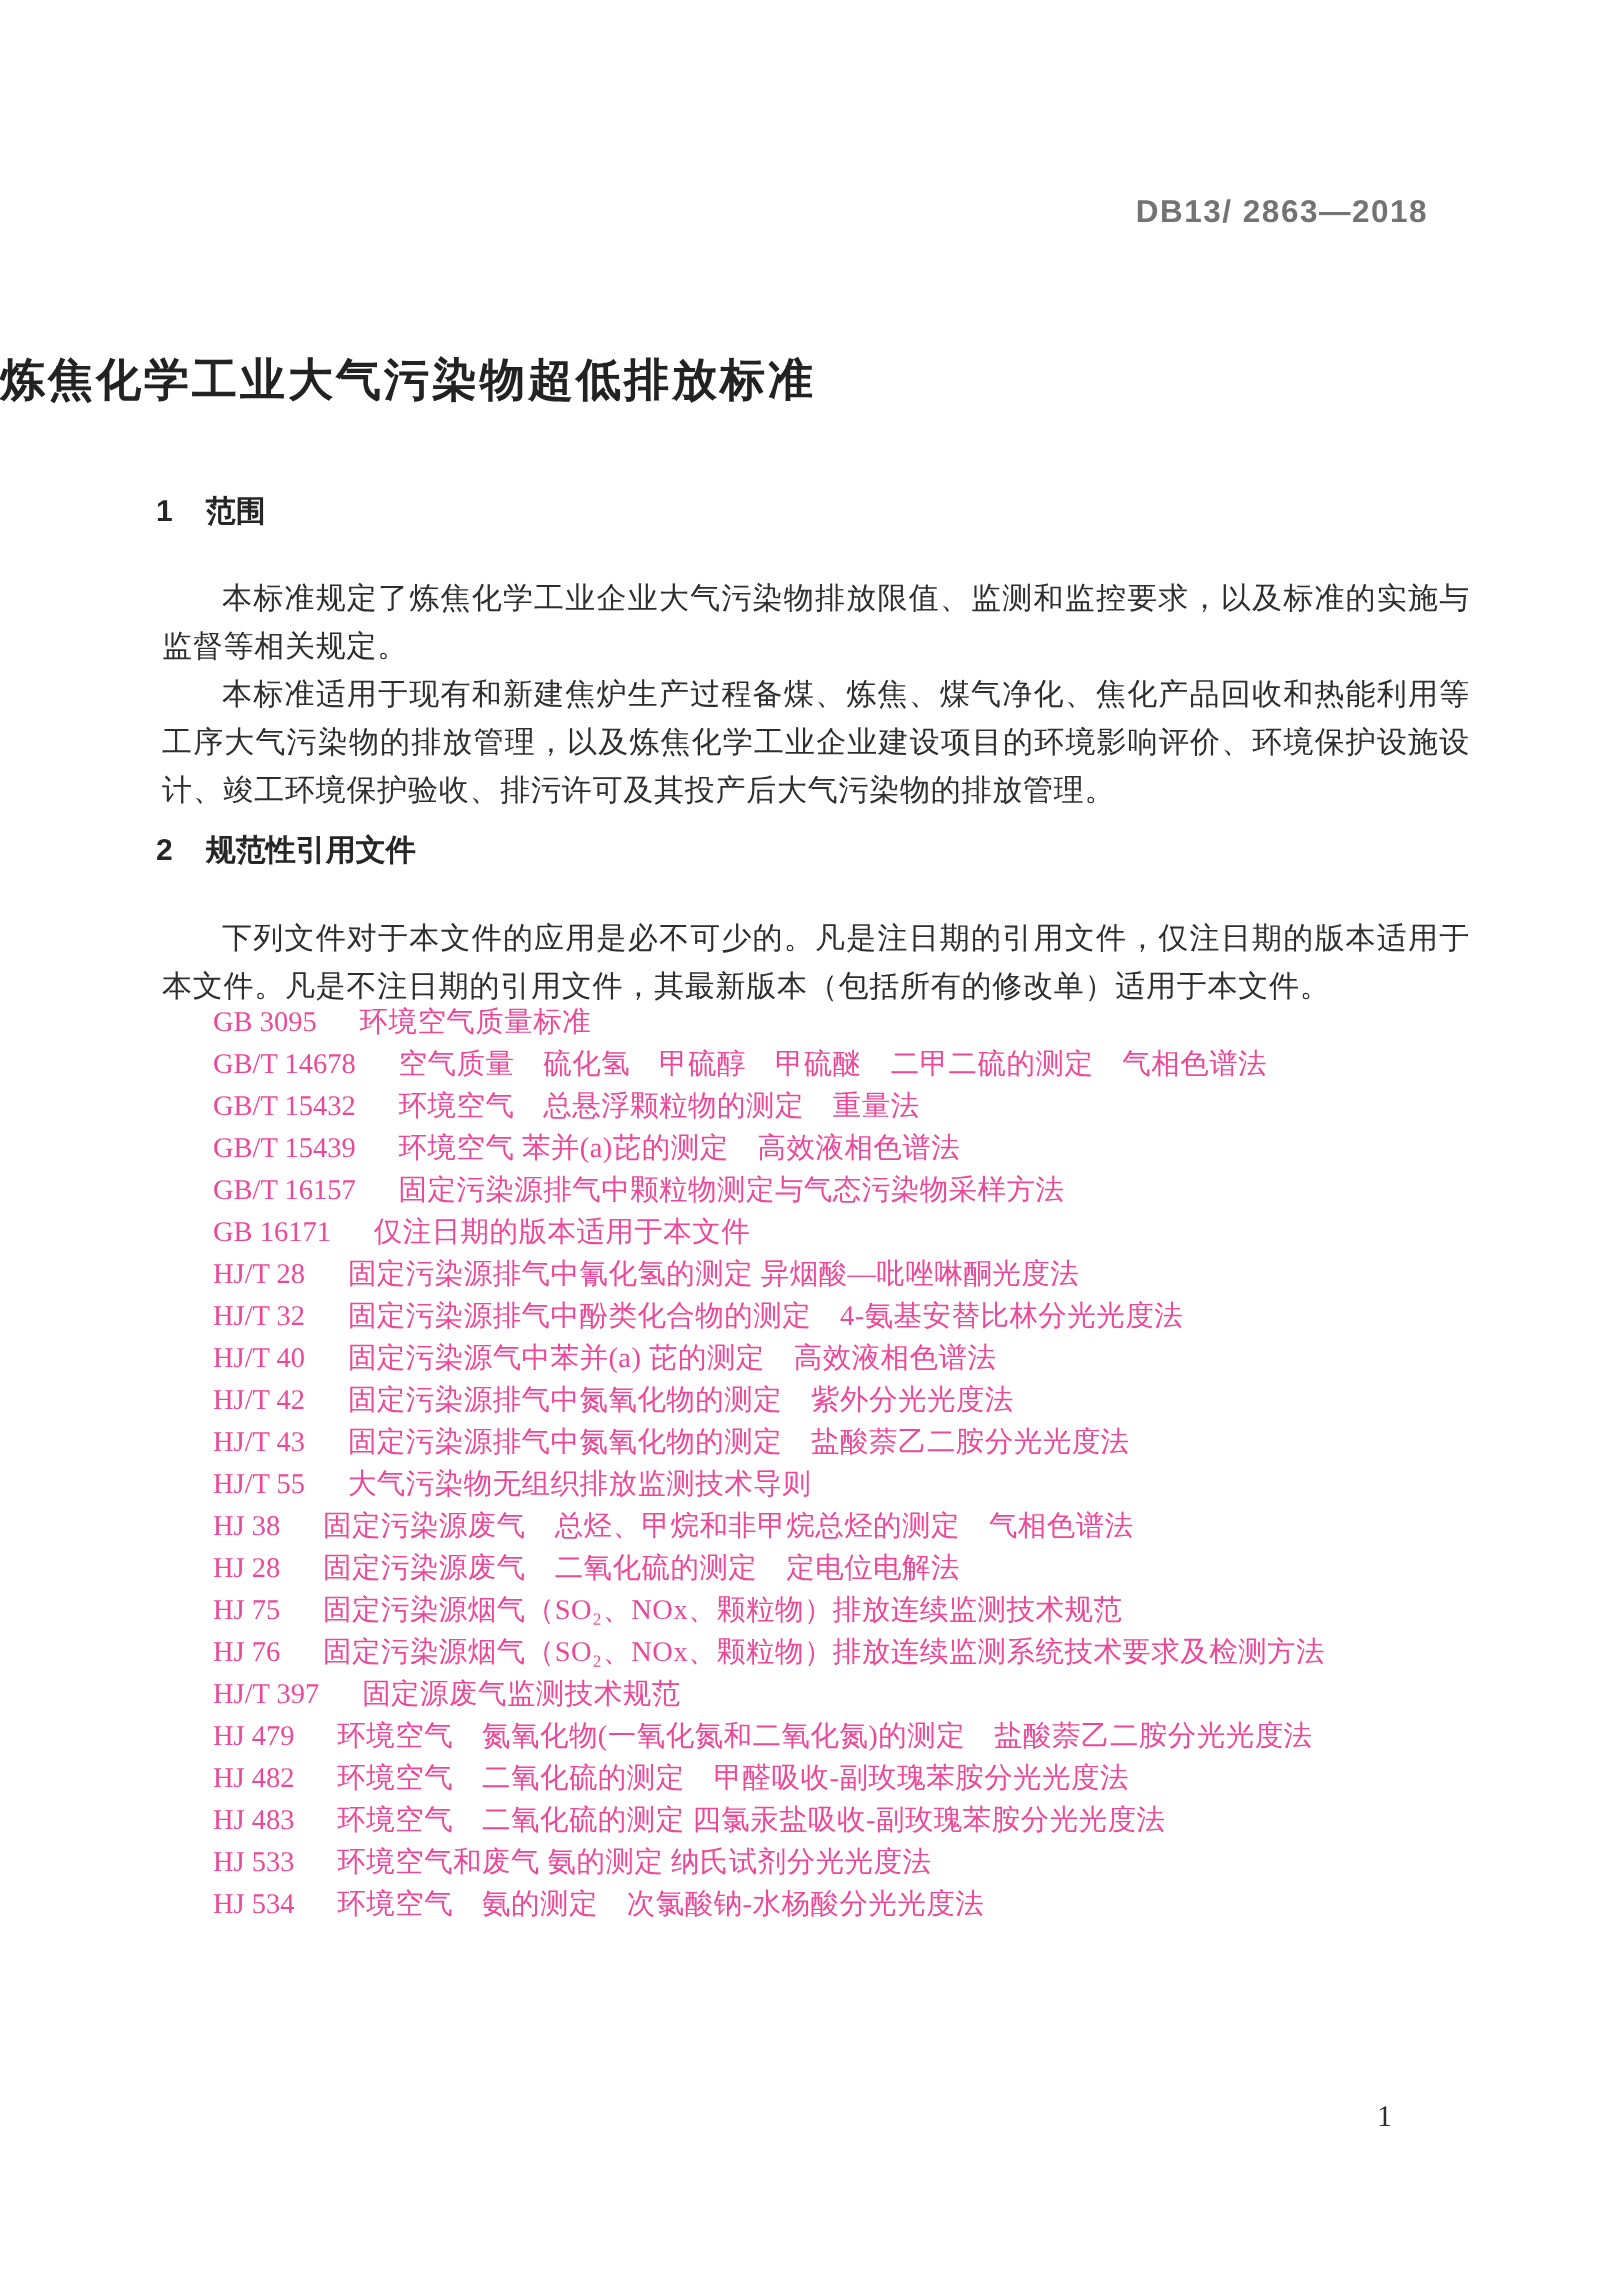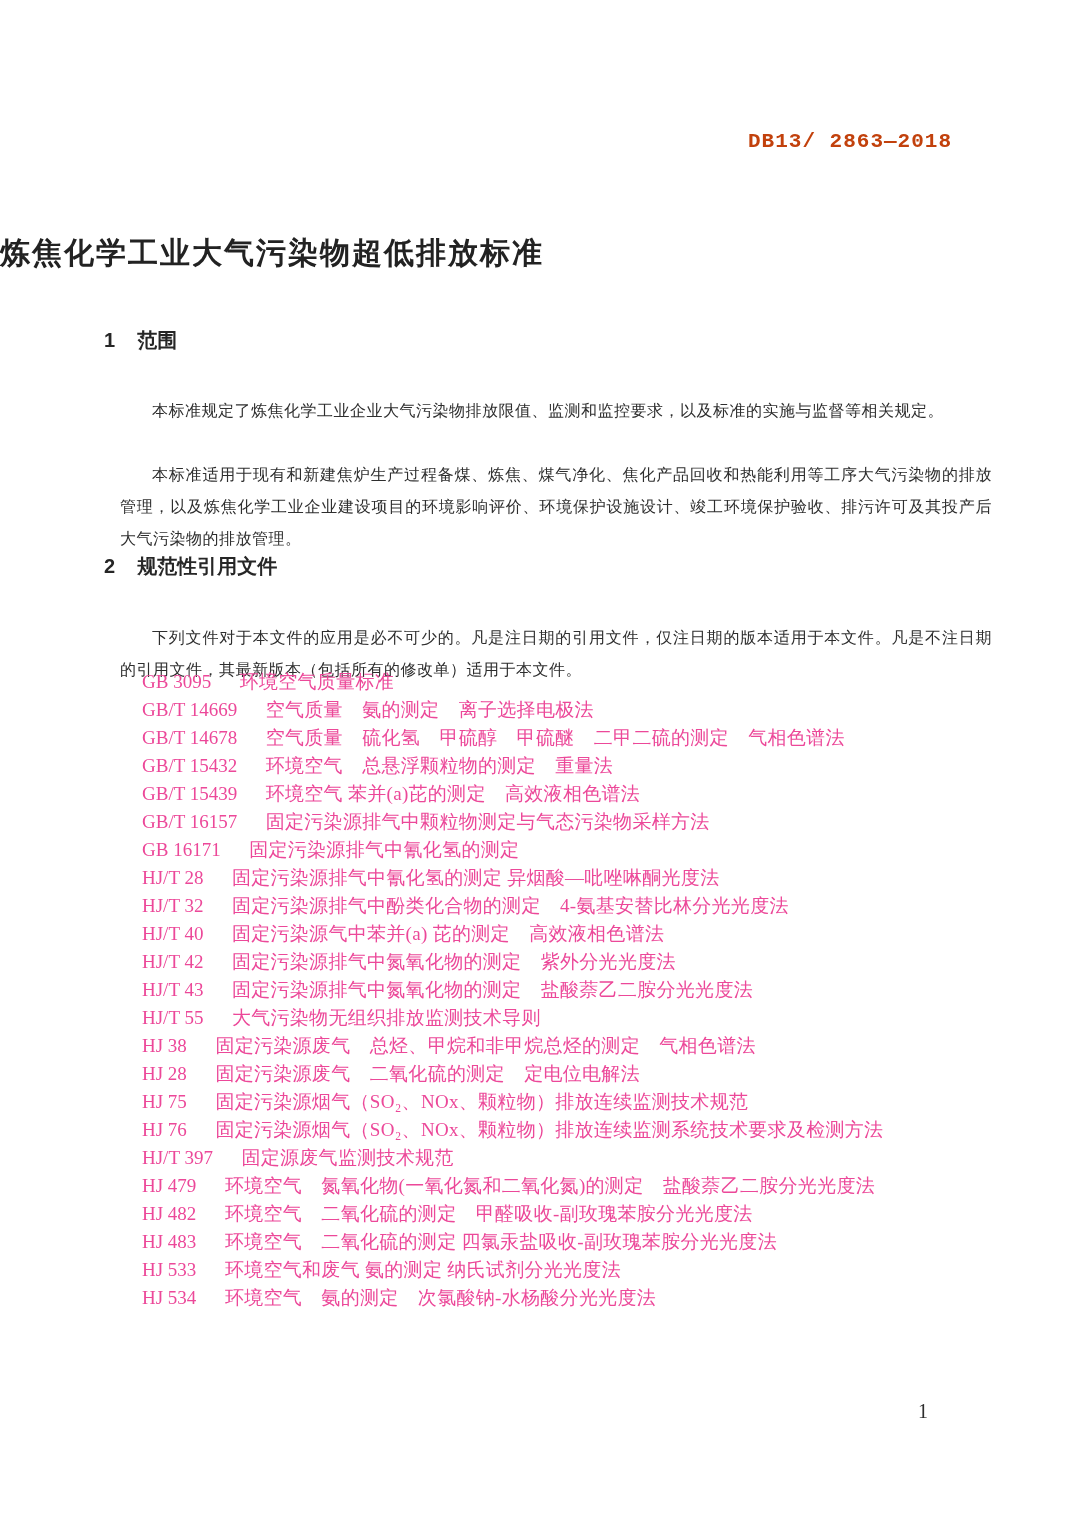--- a/index.html
+++ b/index.html
@@ -14,25 +14,25 @@
     margin: 0 auto;
     background: #ffffff;
     color: #2e2e2e;
     font-family: "Liberation Serif", "DejaVu Serif", serif;
     overflow: hidden;
   }
   .doc-code {
     position: absolute;
     top: 130px;
     right: 128px;
-    font-family: Liberation Mono, monospace;
+    font-family: Liberation Sans, sans-serif;
     font-weight: 700;
     font-size: 21px;
     letter-spacing: 1px;
-    color: #c2410c;
+    color: #737373;
   }
   .doc-title {
     position: absolute;
     top: 233px;
     left: 0;
     width: 100%;
     margin: 0;
     font-family: "Liberation Sans", "DejaVu Sans", sans-serif;
     font-weight: 700;
     font-size: 30px;
@@ -54,22 +54,22 @@
     font-size: 20px;
     color: #262626;
   }
   .sec-heading .sec-num { margin-right: 22px; }
   #sec1-heading { top: 327px; }
   #sec2-heading { top: 553px; }
   .body-par {
     position: absolute;
     left: 0;
     width: 872px;
-    margin: 16px;
-    font-size: 16px;
+    margin: 4px;
+    font-size: 20px;
     line-height: 32px;
     letter-spacing: 0.5px;
     text-align: justify;
     text-indent: 2em;
     color: #2e2e2e;
   }
   #sec1-p1 { top: 379px; }
   #sec1-p2 { top: 443px; }
   #sec2-intro { top: 606px; }
   .refs {
@@ -115,31 +115,30 @@
 
     <h2 class="sec-heading" id="sec2-heading">
       <span class="sec-num">2</span><span>规范性引用文件</span>
     </h2>
 
     <p class="body-par" id="sec2-intro">下列文件对于本文件的应用是必不可少的。凡是注日期的引用文件，仅注日期的版本适用于本文件。凡是不注日期的引用文件，其最新版本（包括所有的修改单）适用于本文件。</p>
 
     <ul class="refs">
   <li><span class="ref-code">GB 3095</span><span class="ref-title">环境空气质量标准</span></li>
 
-  <li><span class="ref-code">GB/T 14669</span><span class="ref-title">空气质量　氨的测定　离子选择电极法</span></li>
 
   <li><span class="ref-code">GB/T 14678</span><span class="ref-title">空气质量　硫化氢　甲硫醇　甲硫醚　二甲二硫的测定　气相色谱法</span></li>
 
   <li><span class="ref-code">GB/T 15432</span><span class="ref-title">环境空气　总悬浮颗粒物的测定　重量法</span></li>
 
   <li><span class="ref-code">GB/T 15439</span><span class="ref-title">环境空气 苯并(a)芘的测定　高效液相色谱法</span></li>
 
   <li><span class="ref-code">GB/T 16157</span><span class="ref-title">固定污染源排气中颗粒物测定与气态污染物采样方法</span></li>
 
-  <li><span class="ref-code">GB 16171</span><span class="ref-title">固定污染源排气中氰化氢的测定</span></li>
+  <li><span class="ref-code">GB 16171</span><span class="ref-title">仅注日期的版本适用于本文件</span></li>
 
   <li><span class="ref-code">HJ/T 28</span><span class="ref-title">固定污染源排气中氰化氢的测定 异烟酸—吡唑啉酮光度法</span></li>
 
   <li><span class="ref-code">HJ/T 32</span><span class="ref-title">固定污染源排气中酚类化合物的测定　4-氨基安替比林分光光度法</span></li>
 
   <li><span class="ref-code">HJ/T 40</span><span class="ref-title">固定污染源气中苯并(a) 芘的测定　高效液相色谱法</span></li>
 
   <li><span class="ref-code">HJ/T 42</span><span class="ref-title">固定污染源排气中氮氧化物的测定　紫外分光光度法</span></li>
 
   <li><span class="ref-code">HJ/T 43</span><span class="ref-title">固定污染源排气中氮氧化物的测定　盐酸萘乙二胺分光光度法</span></li>

